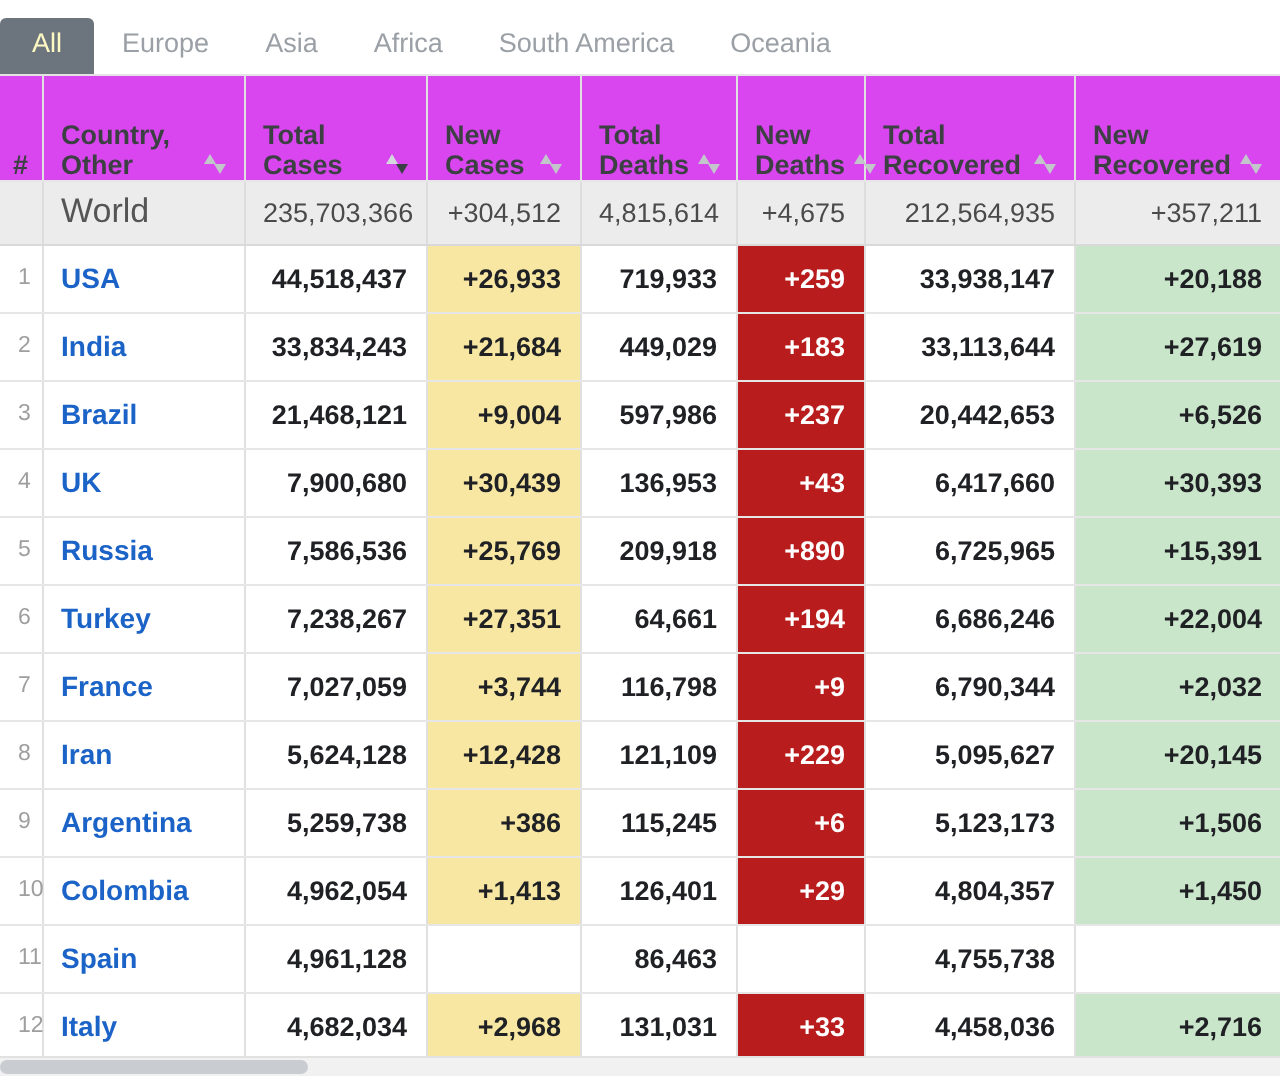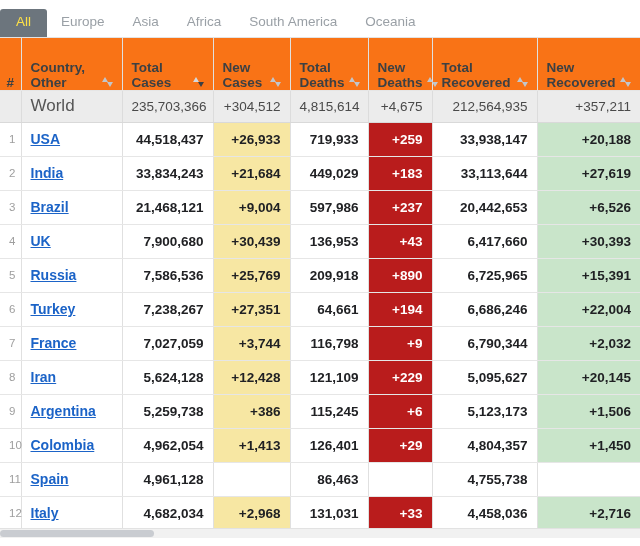--- a/index.html
+++ b/index.html
@@ -31,21 +31,21 @@
     padding: 5px 14px 7px 14px;
     line-height: 16px;
     white-space: nowrap;
     cursor: pointer;
     background: transparent;
     border: 0;
     font-family: "Liberation Sans", sans-serif;
   }
   .tab.active {
     background: #6c757d;
-    color: #fde047;
+    color: #fef9c3;
     border-radius: 3px 3px 0 0;
     padding-left: 16px;
     padding-right: 16px;
   }
   .tabbar-underline {
     position: absolute;
     left: 0; right: 0; bottom: 0;
     height: 1px;
     background: #e3e3e3;
   }
@@ -67,21 +67,21 @@
   }
   table.data th, table.data td {
     border-right: 1px solid #e0e0e0;
     border-bottom: 1px solid #e6e6e6;
     box-sizing: border-box;
     padding: 0 9px;
   }
   table.data th:last-child, table.data td:last-child { border-right: 0; }
 
   thead th {
-    background: #f97316;
+    background: #d946ef;
     vertical-align: bottom;
     height: 52px;
     font-weight: bold;
     color: #3c4043;
     text-align: left;
     border-bottom: 1px solid #d8d8d8;
     font-size: 13.5px;
     padding-bottom: 7px;
   }
   thead th .hcell {
@@ -126,21 +126,20 @@
 
   td.c-idx {
     text-align: center;
     color: #9e9e9e;
     font-size: 11.5px;
     padding: 0 3px;
   }
   td.c-country { text-align: left; }
   td.c-country a {
     color: #1b63c7;
-    text-decoration: underline;
     font-size: 14px;
     font-weight: bold;
     cursor: pointer;
   }
   tr.r-world td.c-country {
     color: #555;
     font-weight: normal;
     font-size: 17px;
   }
   td.num { text-align: right; font-weight: bold; }

